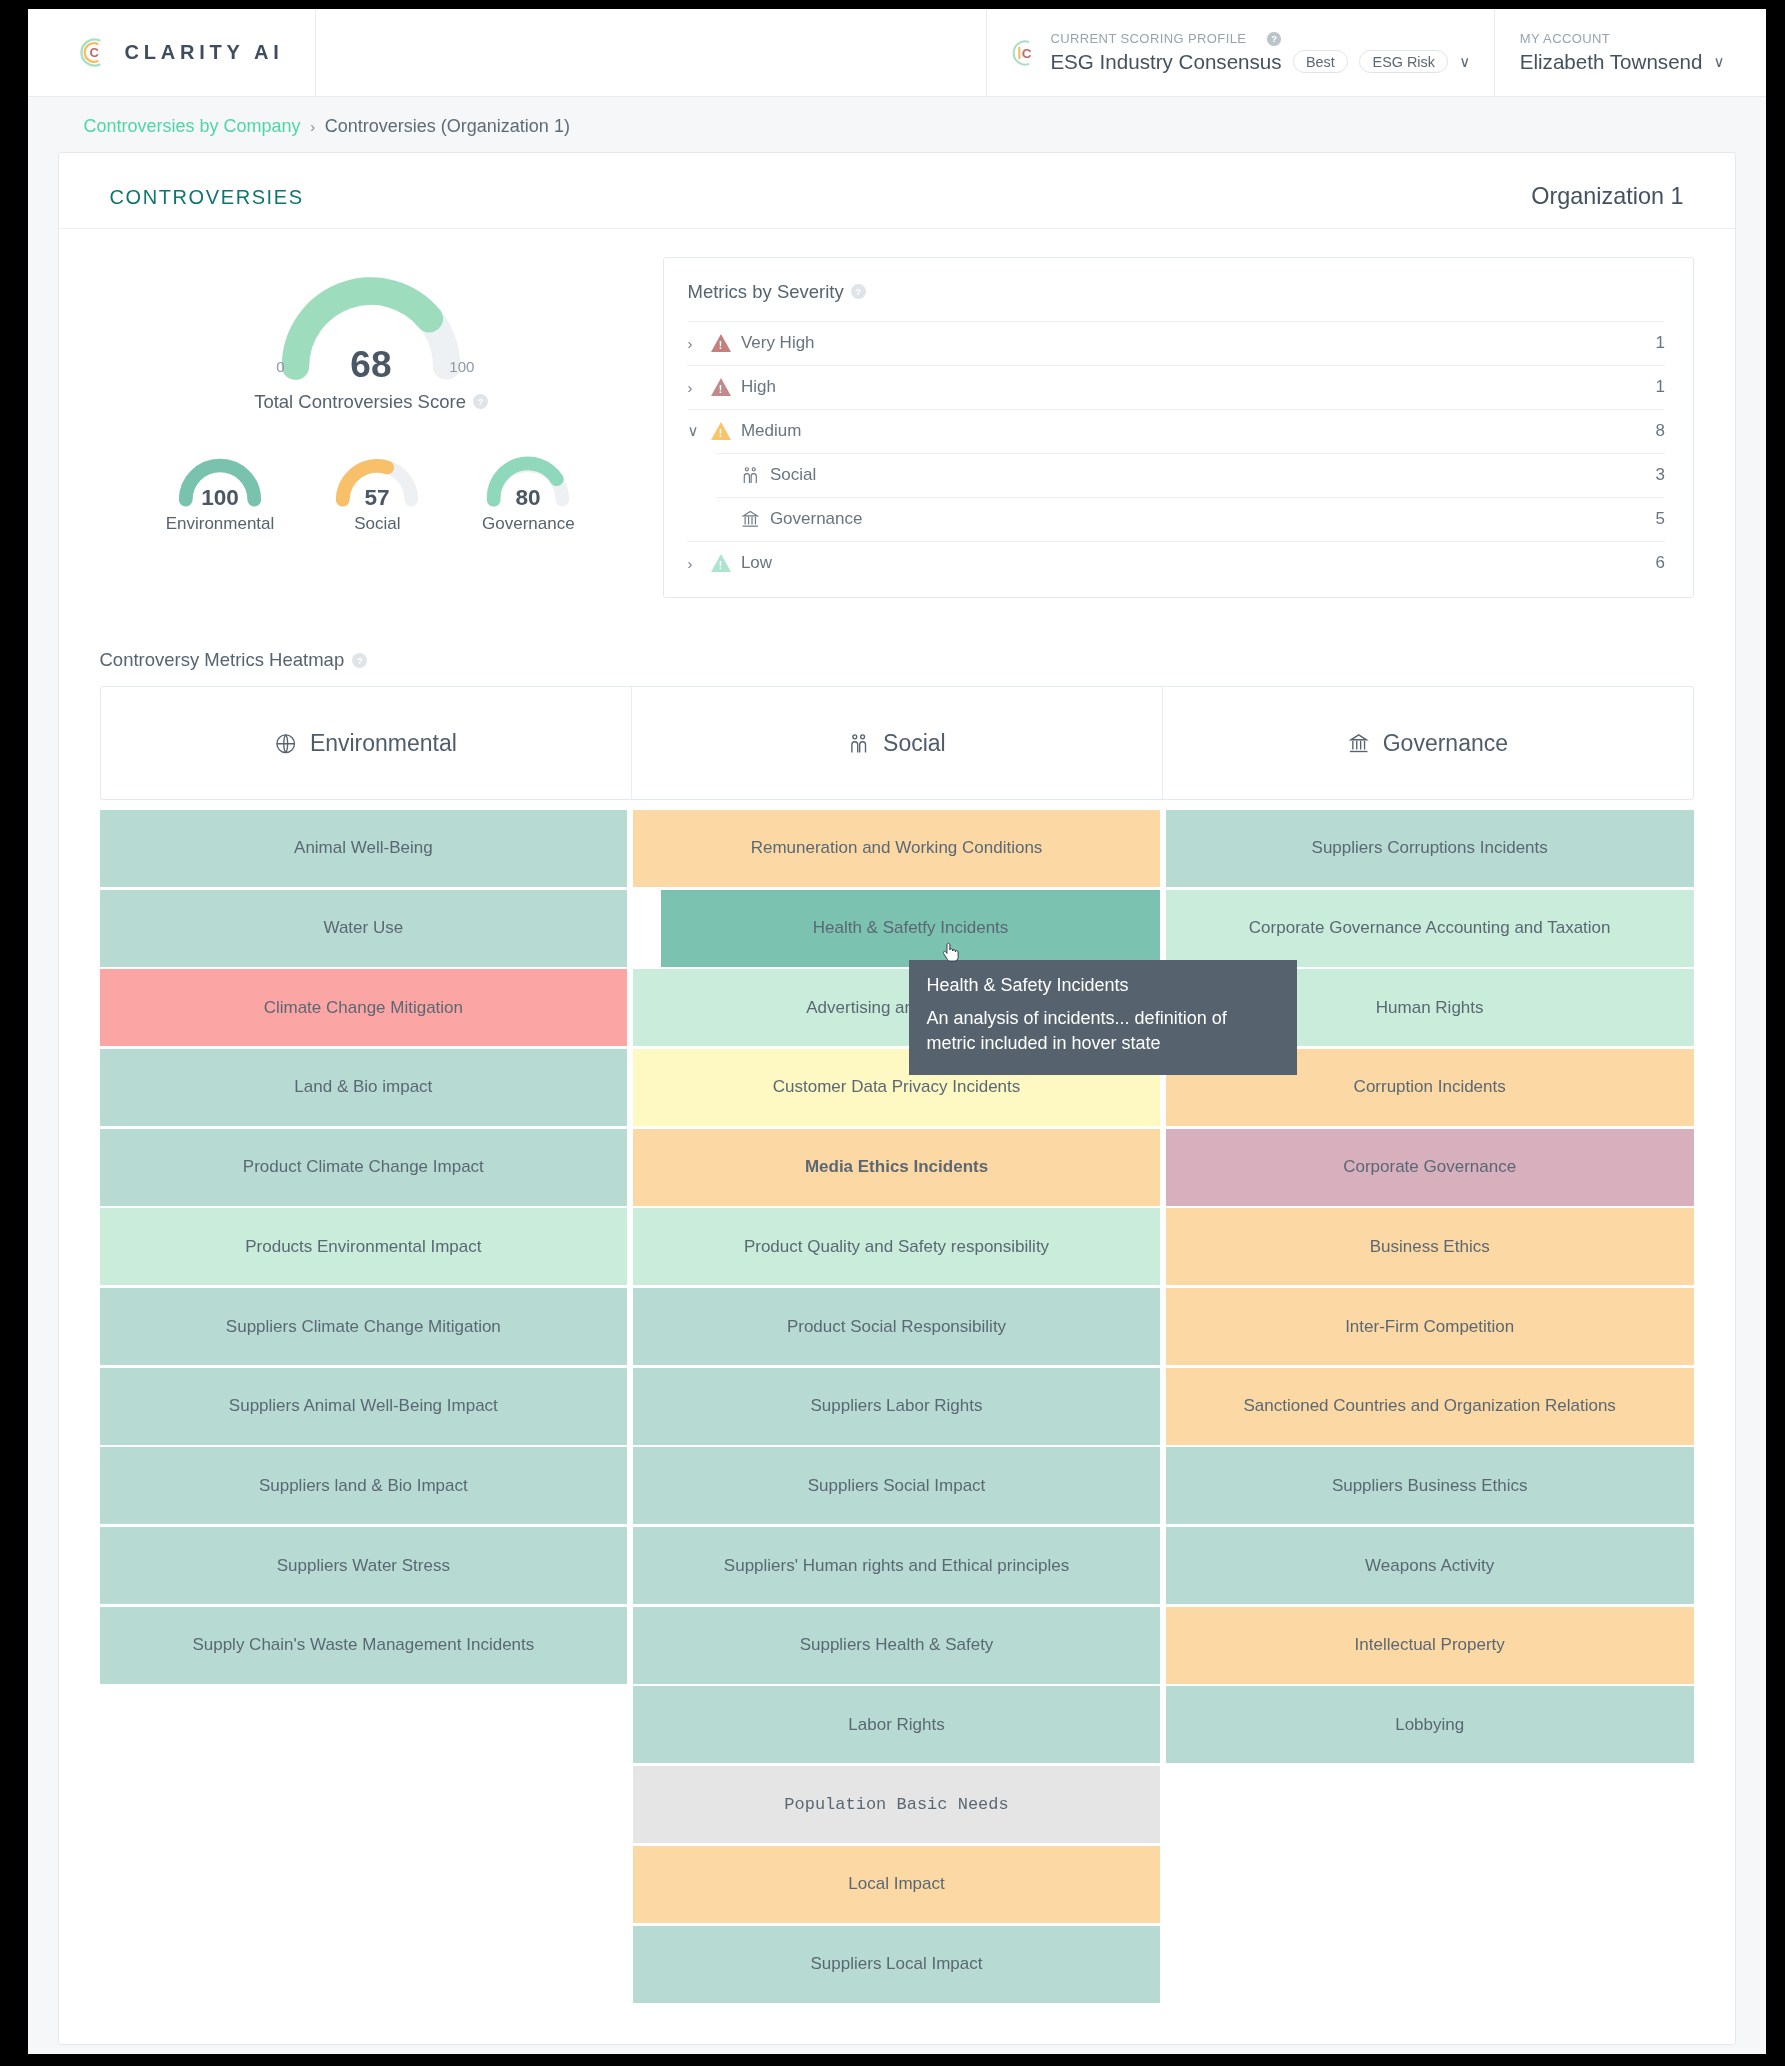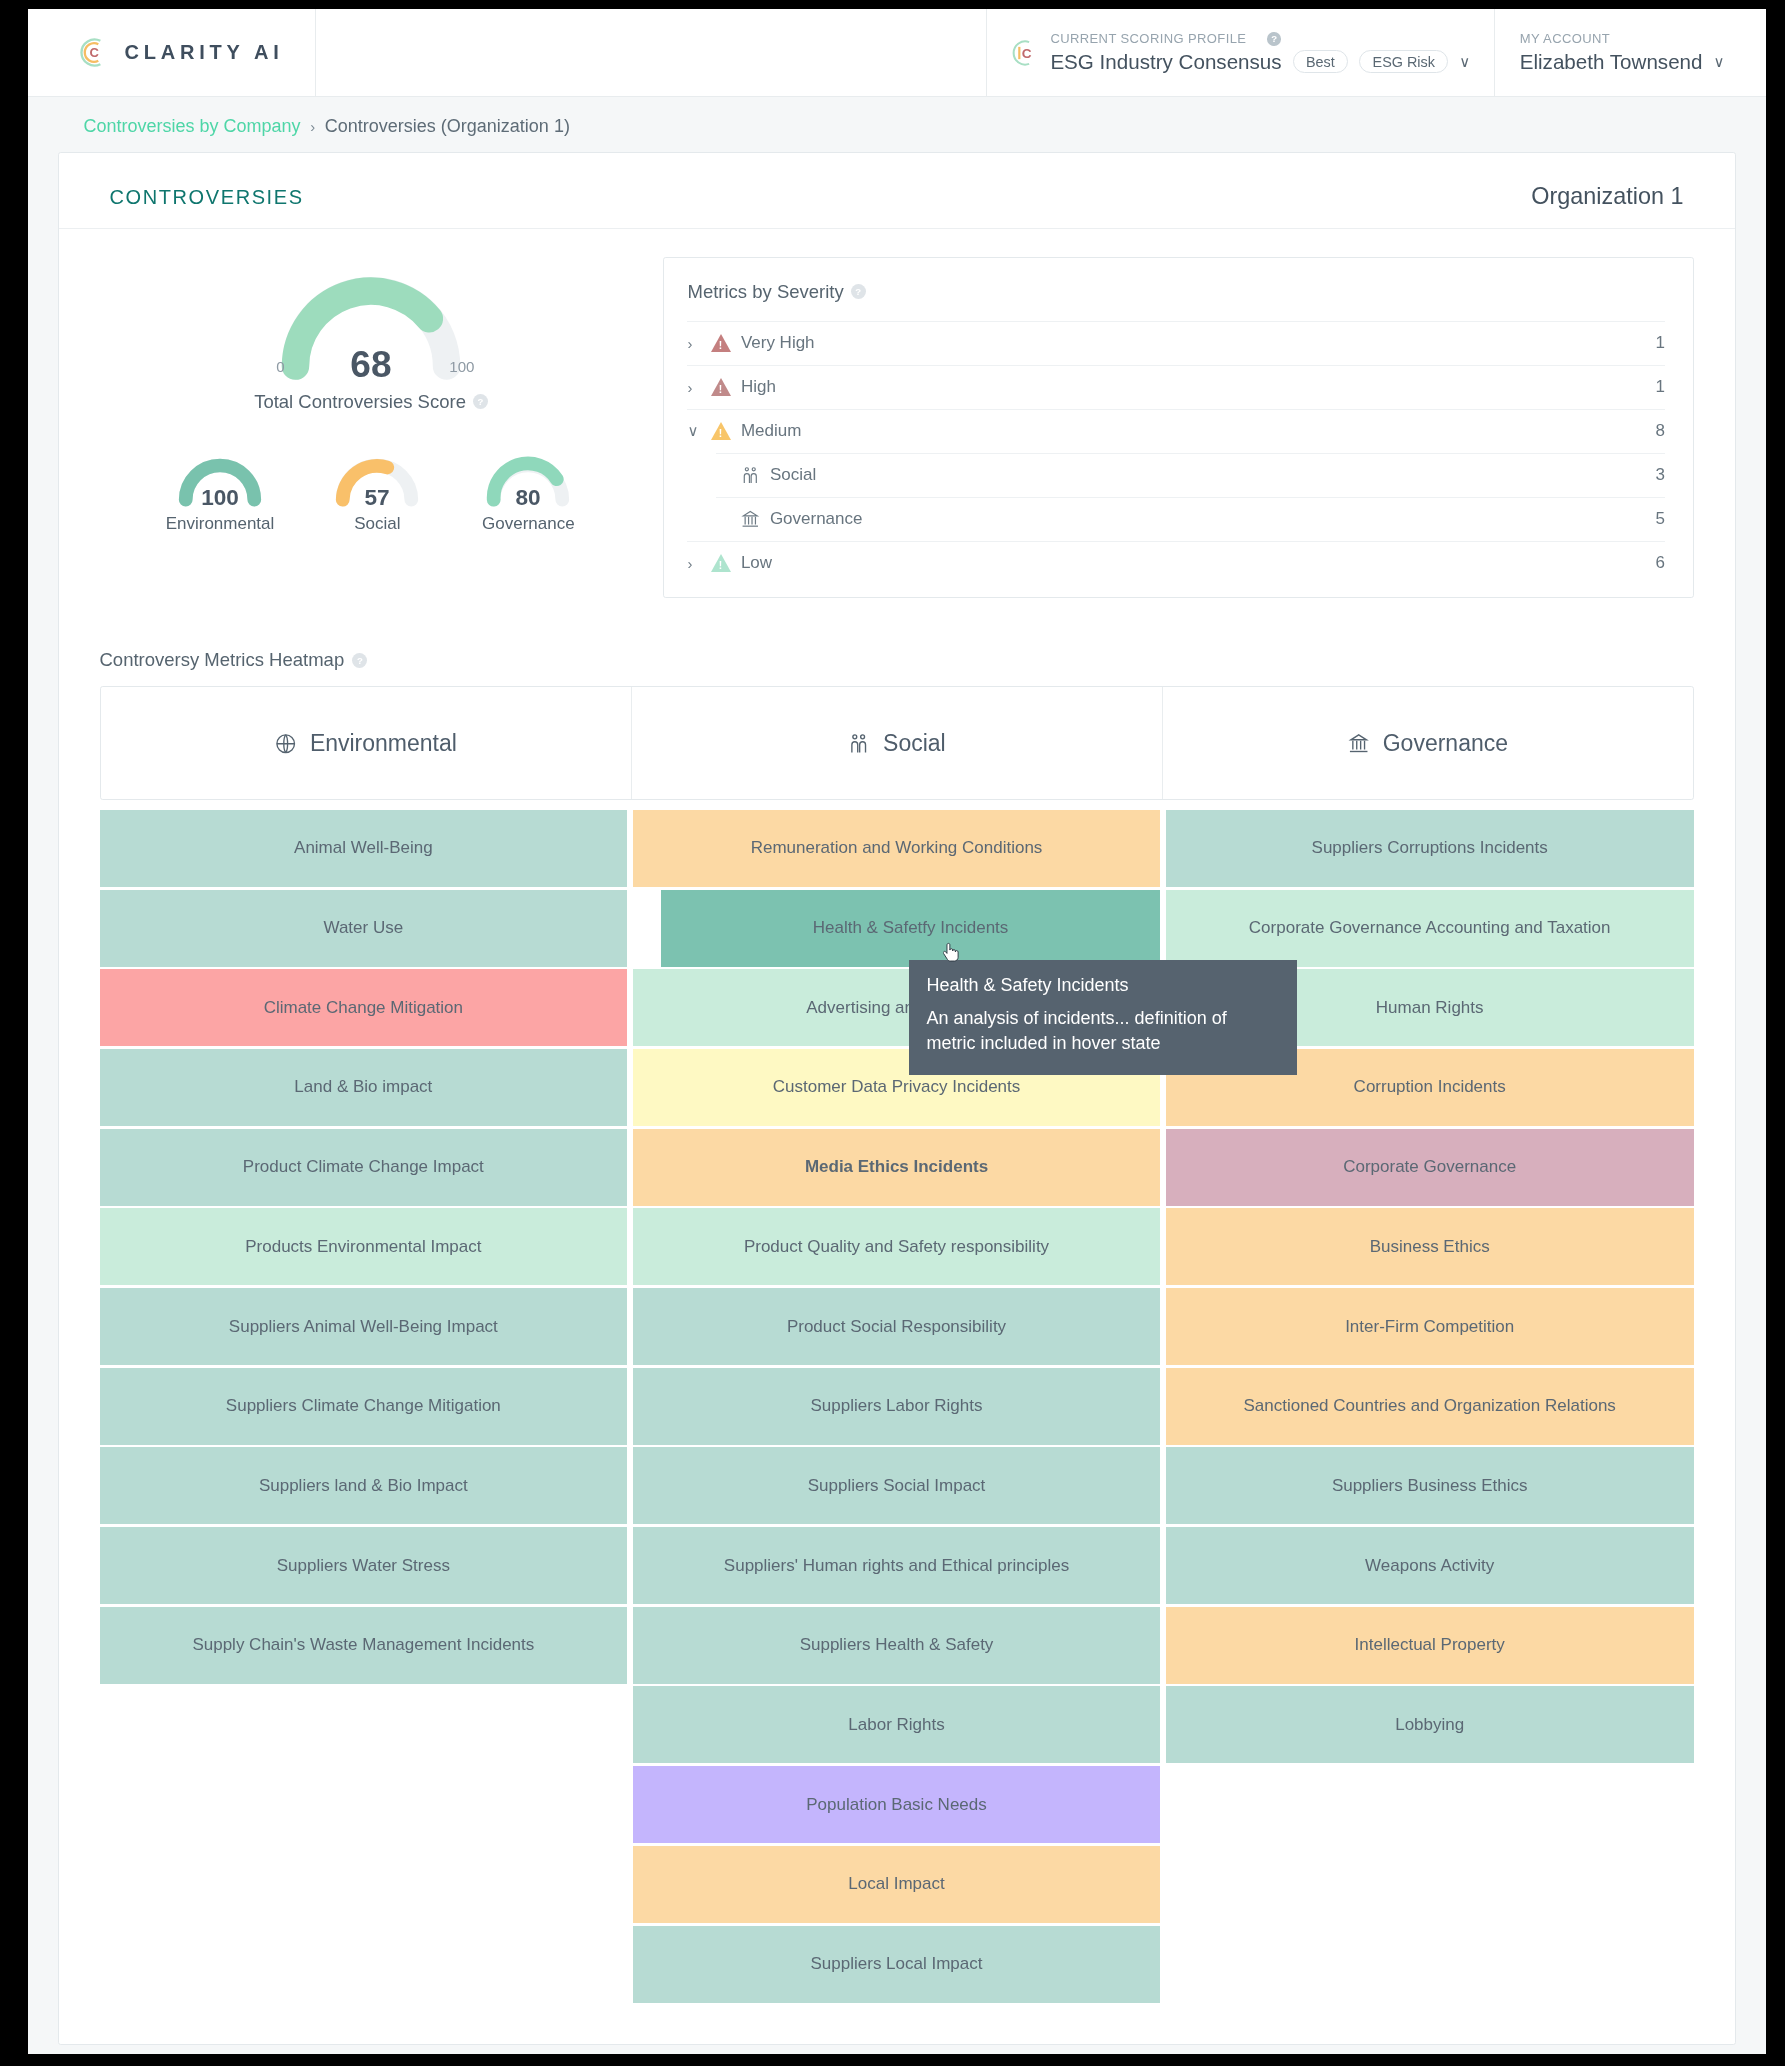--- a/index.html
+++ b/index.html
@@ -391,24 +391,24 @@
           <div class="hm-cell" style="background: rgb(183, 219, 211);">
             <span>Land &amp; Bio impact</span>
           </div>
           <div class="hm-cell" style="background: rgb(183, 219, 211);">
             <span>Product Climate Change Impact</span>
           </div>
           <div class="hm-cell" style="background: rgb(201, 236, 219);">
             <span>Products Environmental Impact</span>
           </div>
           <div class="hm-cell" style="background: rgb(183, 219, 211);">
+            <span>Suppliers Climate Change Mitigation</span>
+          </div>
+          <div class="hm-cell" style="background: rgb(183, 219, 211);">
             <span>Suppliers Animal Well-Being Impact</span>
-          </div>
-          <div class="hm-cell" style="background: rgb(183, 219, 211);">
-            <span>Suppliers Climate Change Mitigation</span>
           </div>
           <div class="hm-cell" style="background: rgb(183, 219, 211);">
             <span>Suppliers land &amp; Bio Impact</span>
           </div>
           <div class="hm-cell" style="background: rgb(183, 219, 211);">
             <span>Suppliers Water Stress</span>
           </div>
           <div class="hm-cell" style="background: rgb(183, 219, 211);">
             <span>Supply Chain's Waste Management Incidents</span>
           </div>
@@ -443,21 +443,21 @@
           </div>
           <div class="hm-cell" style="background: rgb(183, 219, 211);">
             <span>Suppliers' Human rights and Ethical principles</span>
           </div>
           <div class="hm-cell" style="background: rgb(183, 219, 211);">
             <span>Suppliers Health &amp; Safety</span>
           </div>
           <div class="hm-cell" style="background: rgb(183, 219, 211);">
             <span>Labor Rights</span>
           </div>
-          <div class="hm-cell" style="background: #c4b5fd;">
+          <div class="hm-cell" style="background: #e5e5e5; font-family: Liberation Mono, monospace;">
             <span>Population Basic Needs</span>
           </div>
           <div class="hm-cell" style="background: rgb(252, 217, 164);">
             <span>Local Impact</span>
           </div>
           <div class="hm-cell" style="background: rgb(183, 219, 211);">
             <span>Suppliers Local Impact</span>
           </div>
         </div>
       <div class="hm-col" id="col-gov">

